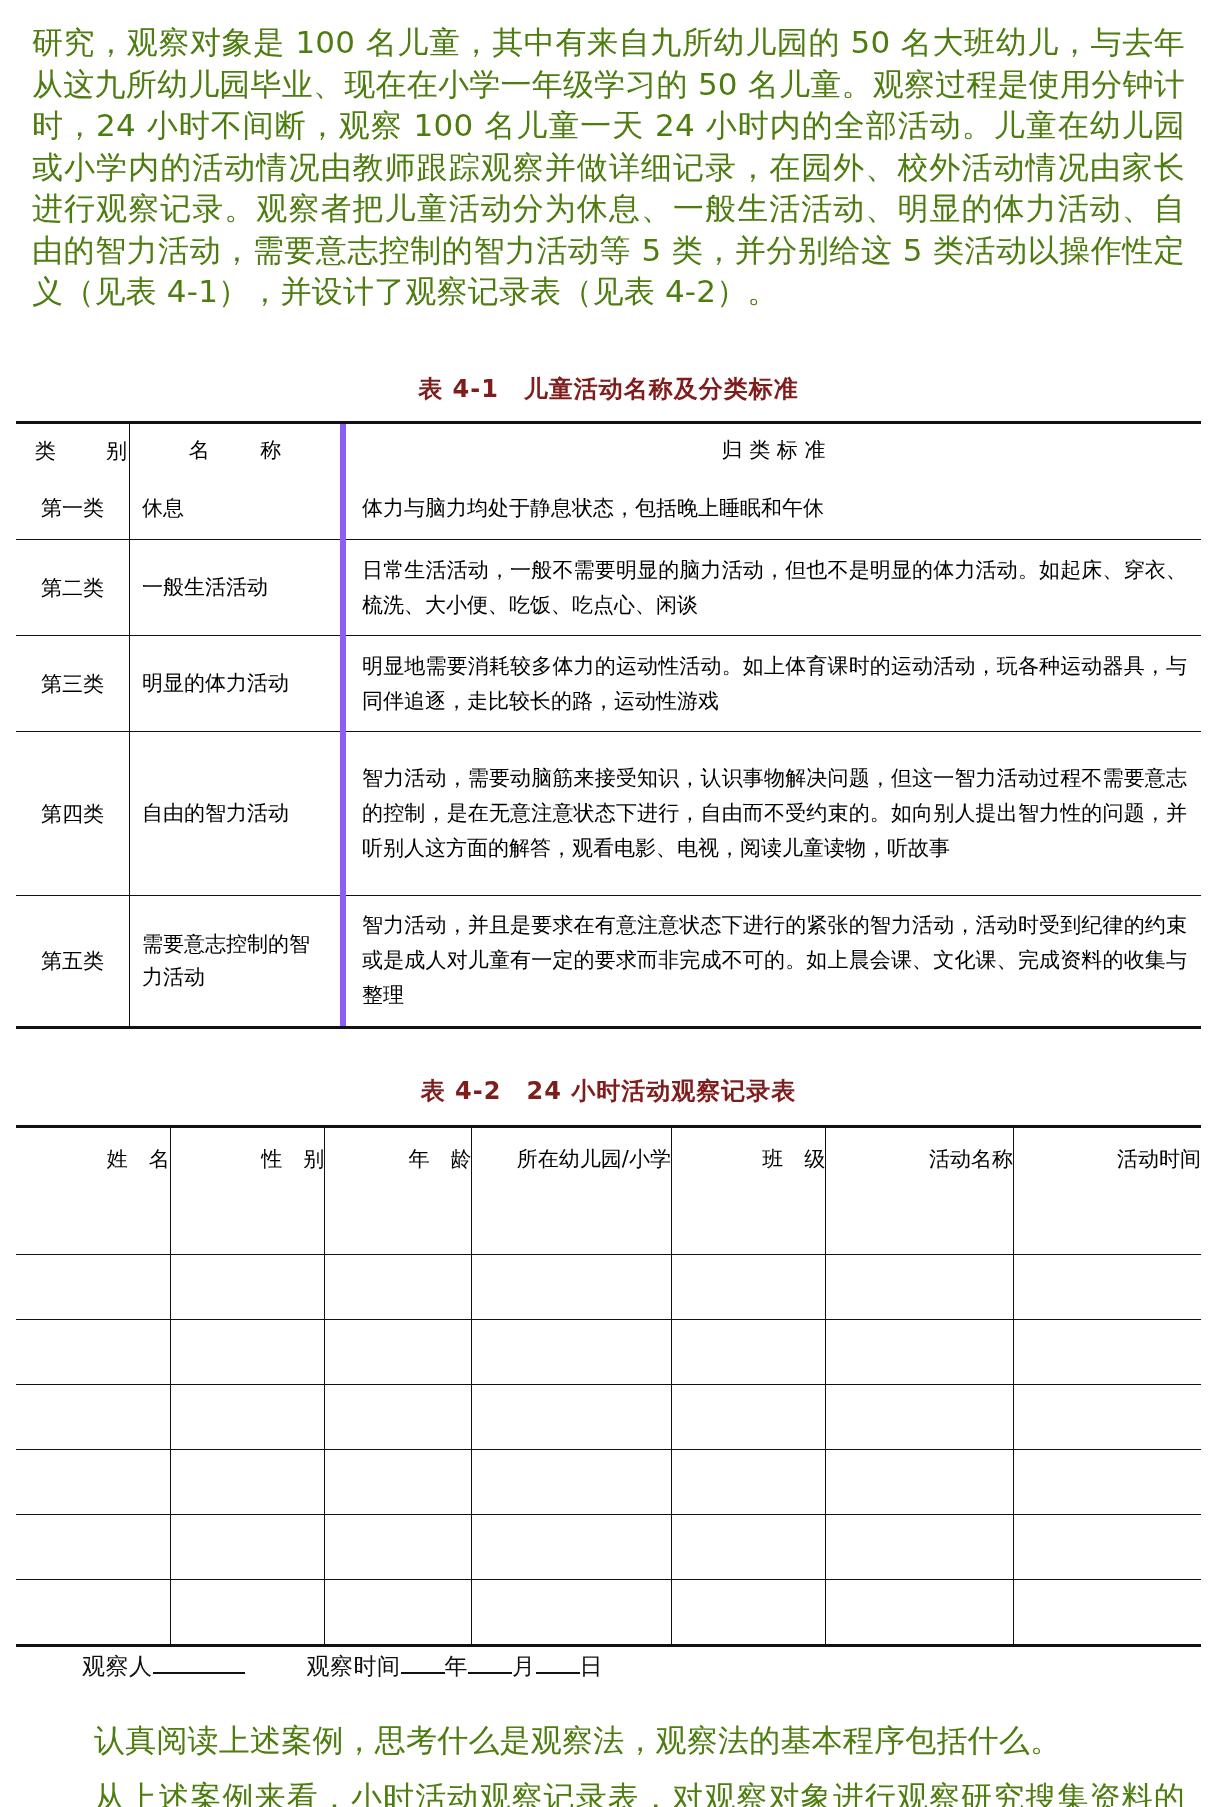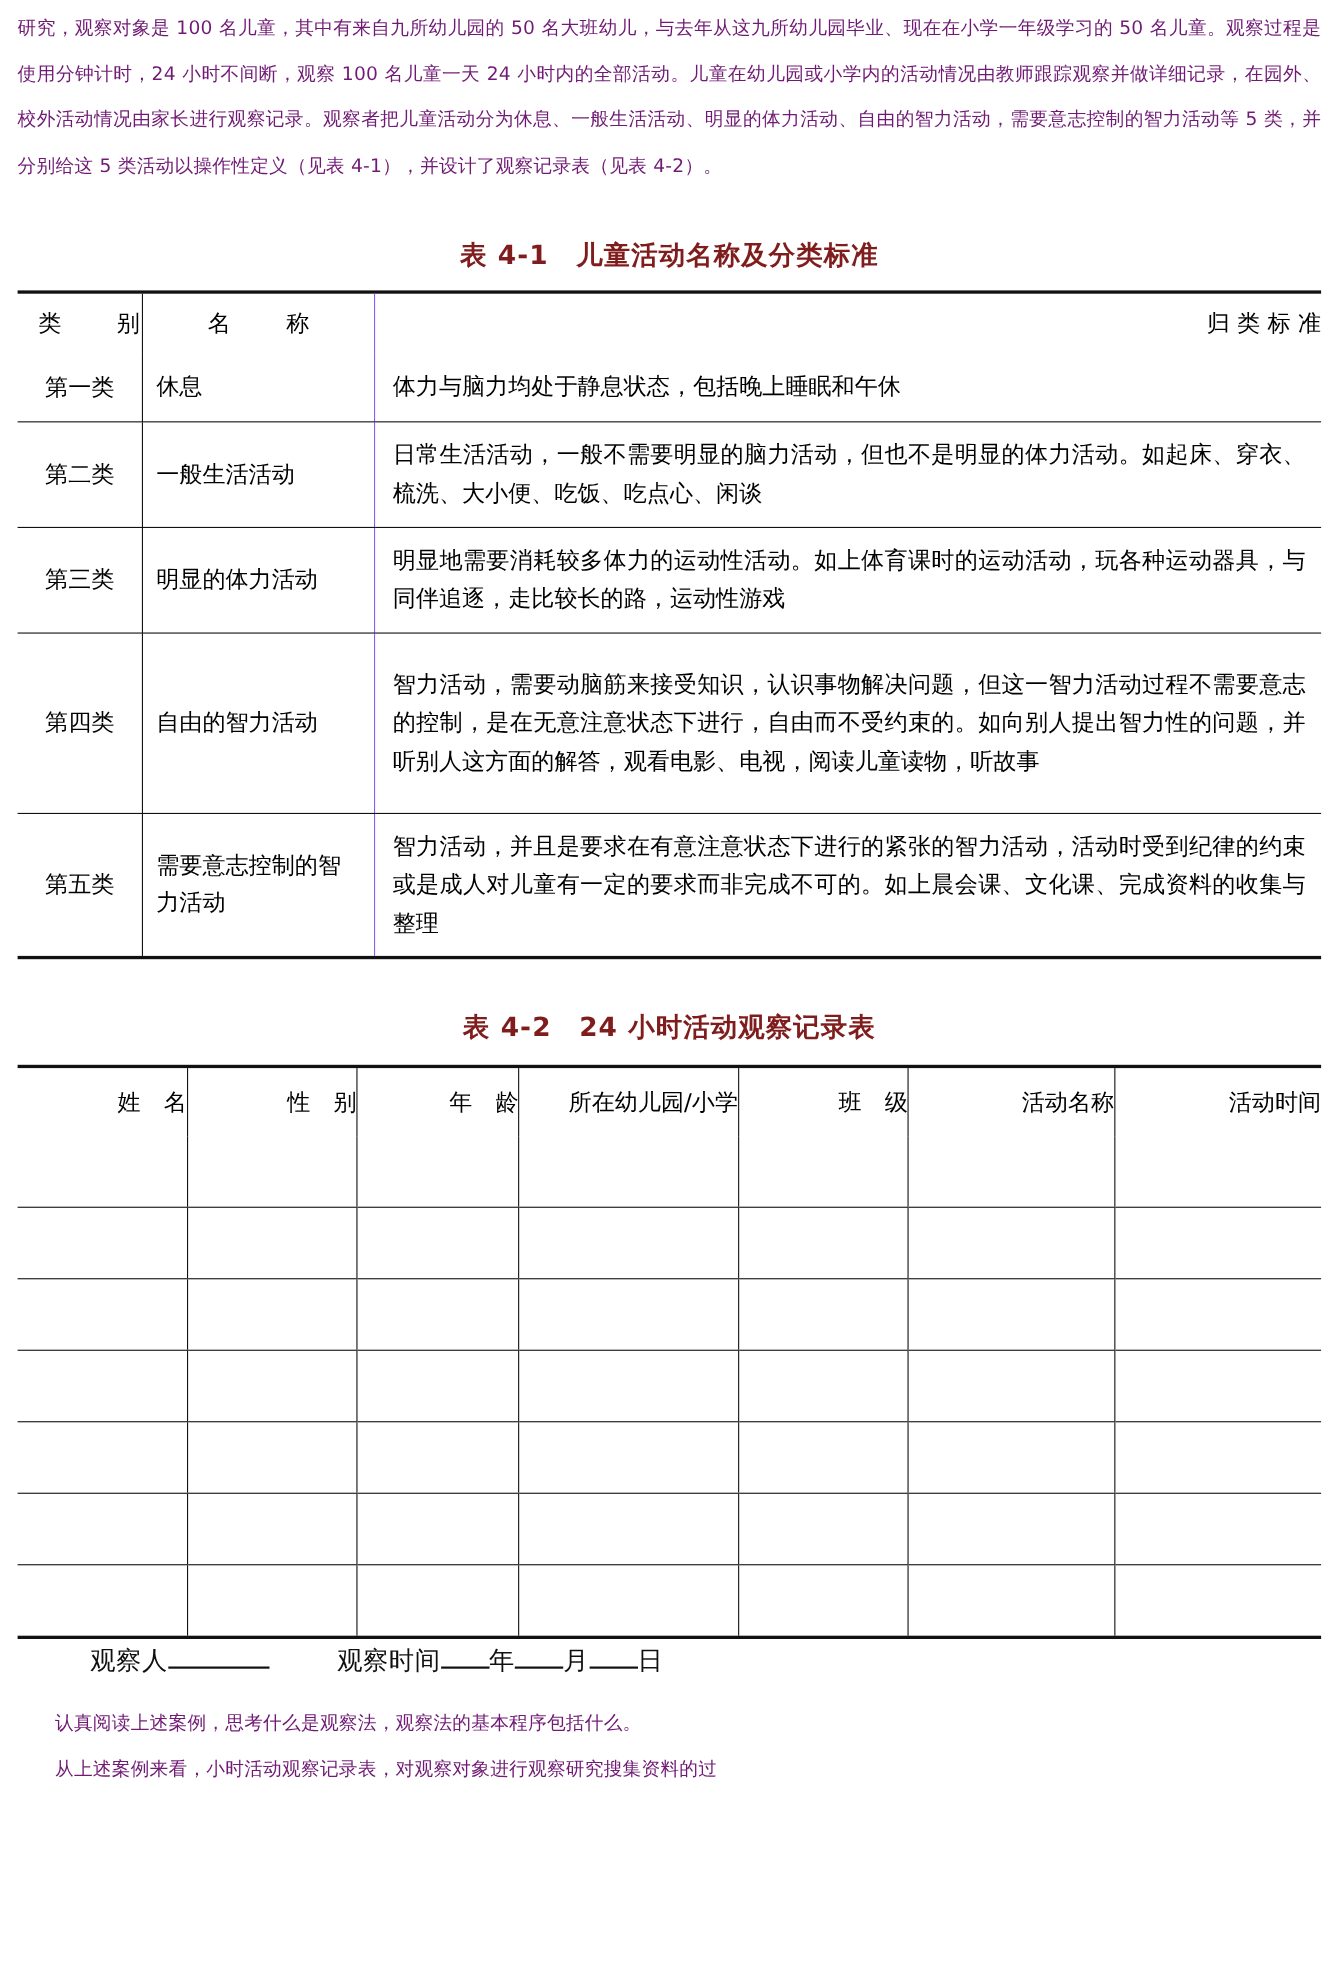--- a/index.html
+++ b/index.html
@@ -19,27 +19,27 @@
   .page {
     position: relative;
     width: 1217px;
     height: 1807px;
     box-sizing: border-box;
     padding: 0 16px;
   }
 
   
   .para {
-    font-size: 17px;
+    font-size: 31px;
     line-height: 41.5px;
     text-align: justify;
     text-justify: inter-ideograph;
     letter-spacing: 0.2px;
-    margin: 0;
-    color: #701a75;
+    margin: 16px;
+    color: #4d7c0f;
   }
   .para.indent { text-indent: 2em; }
 
   #top-paragraph { padding-top: 6px; }
 
   
   .table-caption {
     text-align: center;
     font-size: 24px;
     font-weight: bold;
@@ -64,21 +64,21 @@
     vertical-align: middle;
   }
 
   
   #table-4-1-wrap {
     border-top: 3px solid #111;
     border-bottom: 3px solid #111;
   }
   #table-4-1 td { border-left: none; border-right: none; }
   #table-4-1 td.c1 { border-right: 1px solid #111; }
-  #table-4-1 td.c2 { border-right: 1px solid #8b5cf6; margin-top: 18px; }
+  #table-4-1 td.c2 { border-right: 6px solid #8b5cf6; margin-top: 18px; }
   #table-4-1 tr:first-child td { border-top: none; }
   #table-4-1 tr:last-child td { border-bottom: none; }
 
   #table-4-1 td.c1 {
     width: 105px;
     text-align: center;
     white-space: nowrap;
     padding: 0 4px;
   }
   #table-4-1 td.c2 {
@@ -91,21 +91,21 @@
     line-height: 35px;
     text-align: justify;
     text-justify: inter-ideograph;
   }
   #table-4-1 thead td {
     text-align: center;
     height: 54px;
     letter-spacing: 0;
   }
   #table-4-1 thead td.c2 { text-align: center; padding: 0; }
-  #table-4-1 thead td.c3 { text-align: right; padding: 0; }
+  #table-4-1 thead td.c3 { text-align: center; padding: 0; }
   .sp2 { letter-spacing: 0.7em; padding-left: 0.7em; display: inline-block; }
 
   
   #table-4-2-wrap {
     border-top: 3px solid #111;
     border-bottom: 3px solid #111;
   }
   #table-4-2 { font-size: 21px; }
   #table-4-2 td { border-left: none; border-right: none; height: 64px; }
   #table-4-2 td + td { border-left: 1px solid #111; }

